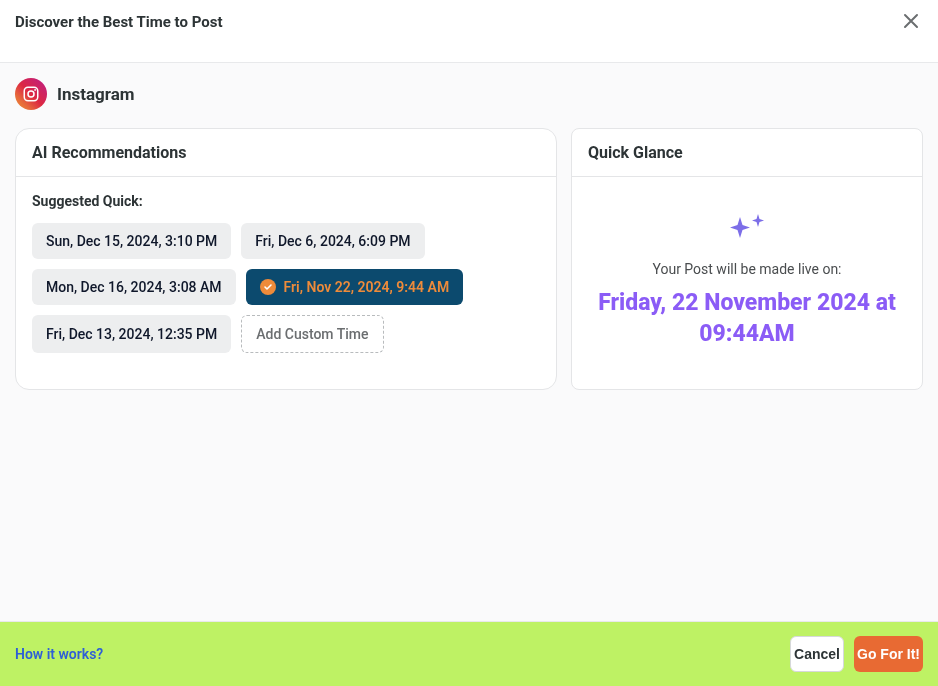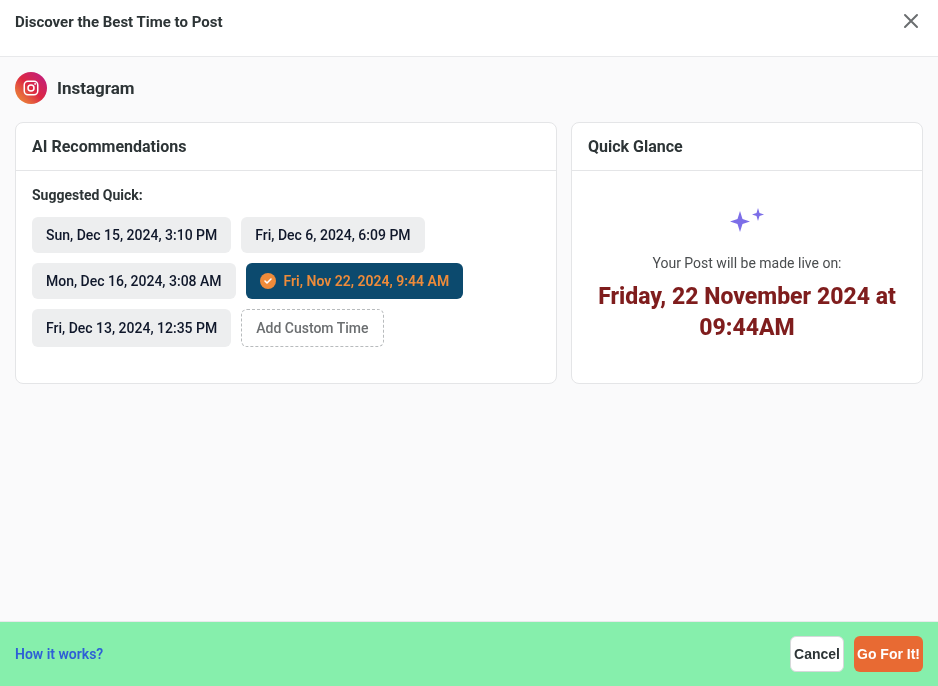--- a/index.html
+++ b/index.html
@@ -13,21 +13,21 @@
       height: 686px;
       background: #ffffff;
       display: flex;
       flex-direction: column;
       color: #2d3436;
     }
     .header {
       display: flex;
       justify-content: space-between;
       align-items: center;
-      padding: 8px 15px 20px 15px;
+      padding: 8px 15px 26px 15px;
       border-bottom: 1px solid #e8e9eb;
     }
     .header-title {
       font-size: 15px;
       font-weight: 700;
       color: #2d3436;
     }
     .close-btn {
       cursor: pointer;
       color: #6b6e70;
@@ -65,20 +65,21 @@
       display: flex;
       gap: 14px;
     }
     .panel {
       background: #ffffff;
       border: 1px solid #e4e5e7;
       border-radius: 8px;
     }
     .panel-left {
       flex: 1;
+      border-radius: 14px;
     }
     .panel-right {
       width: 352px;
     }
     .panel-header {
       padding: 14px 16px;
       border-bottom: 1px solid #e4e5e7;
       font-size: 16px;
       font-weight: 700;
       color: #2d3436;
@@ -138,30 +139,30 @@
       display: inline-block;
     }
     .quick-caption {
       font-size: 14px;
       color: #4a4d4f;
       margin-bottom: 10px;
     }
     .quick-datetime {
       font-size: 23px;
       font-weight: 800;
-      color: #7f1d1d;
+      color: #8b5cf6;
       line-height: 1.35;
     }
     .footer {
       display: flex;
       justify-content: space-between;
       align-items: center;
       padding: 14px 15px;
       border-top: 1px solid #e8e9eb;
-      background: #86efac;
+      background: #bef264;
     }
     .how-link {
       color: #2e5fd6;
       font-size: 14px;
       font-weight: 600;
       cursor: pointer;
     }
     .footer-buttons {
       display: flex;
       gap: 10px;

